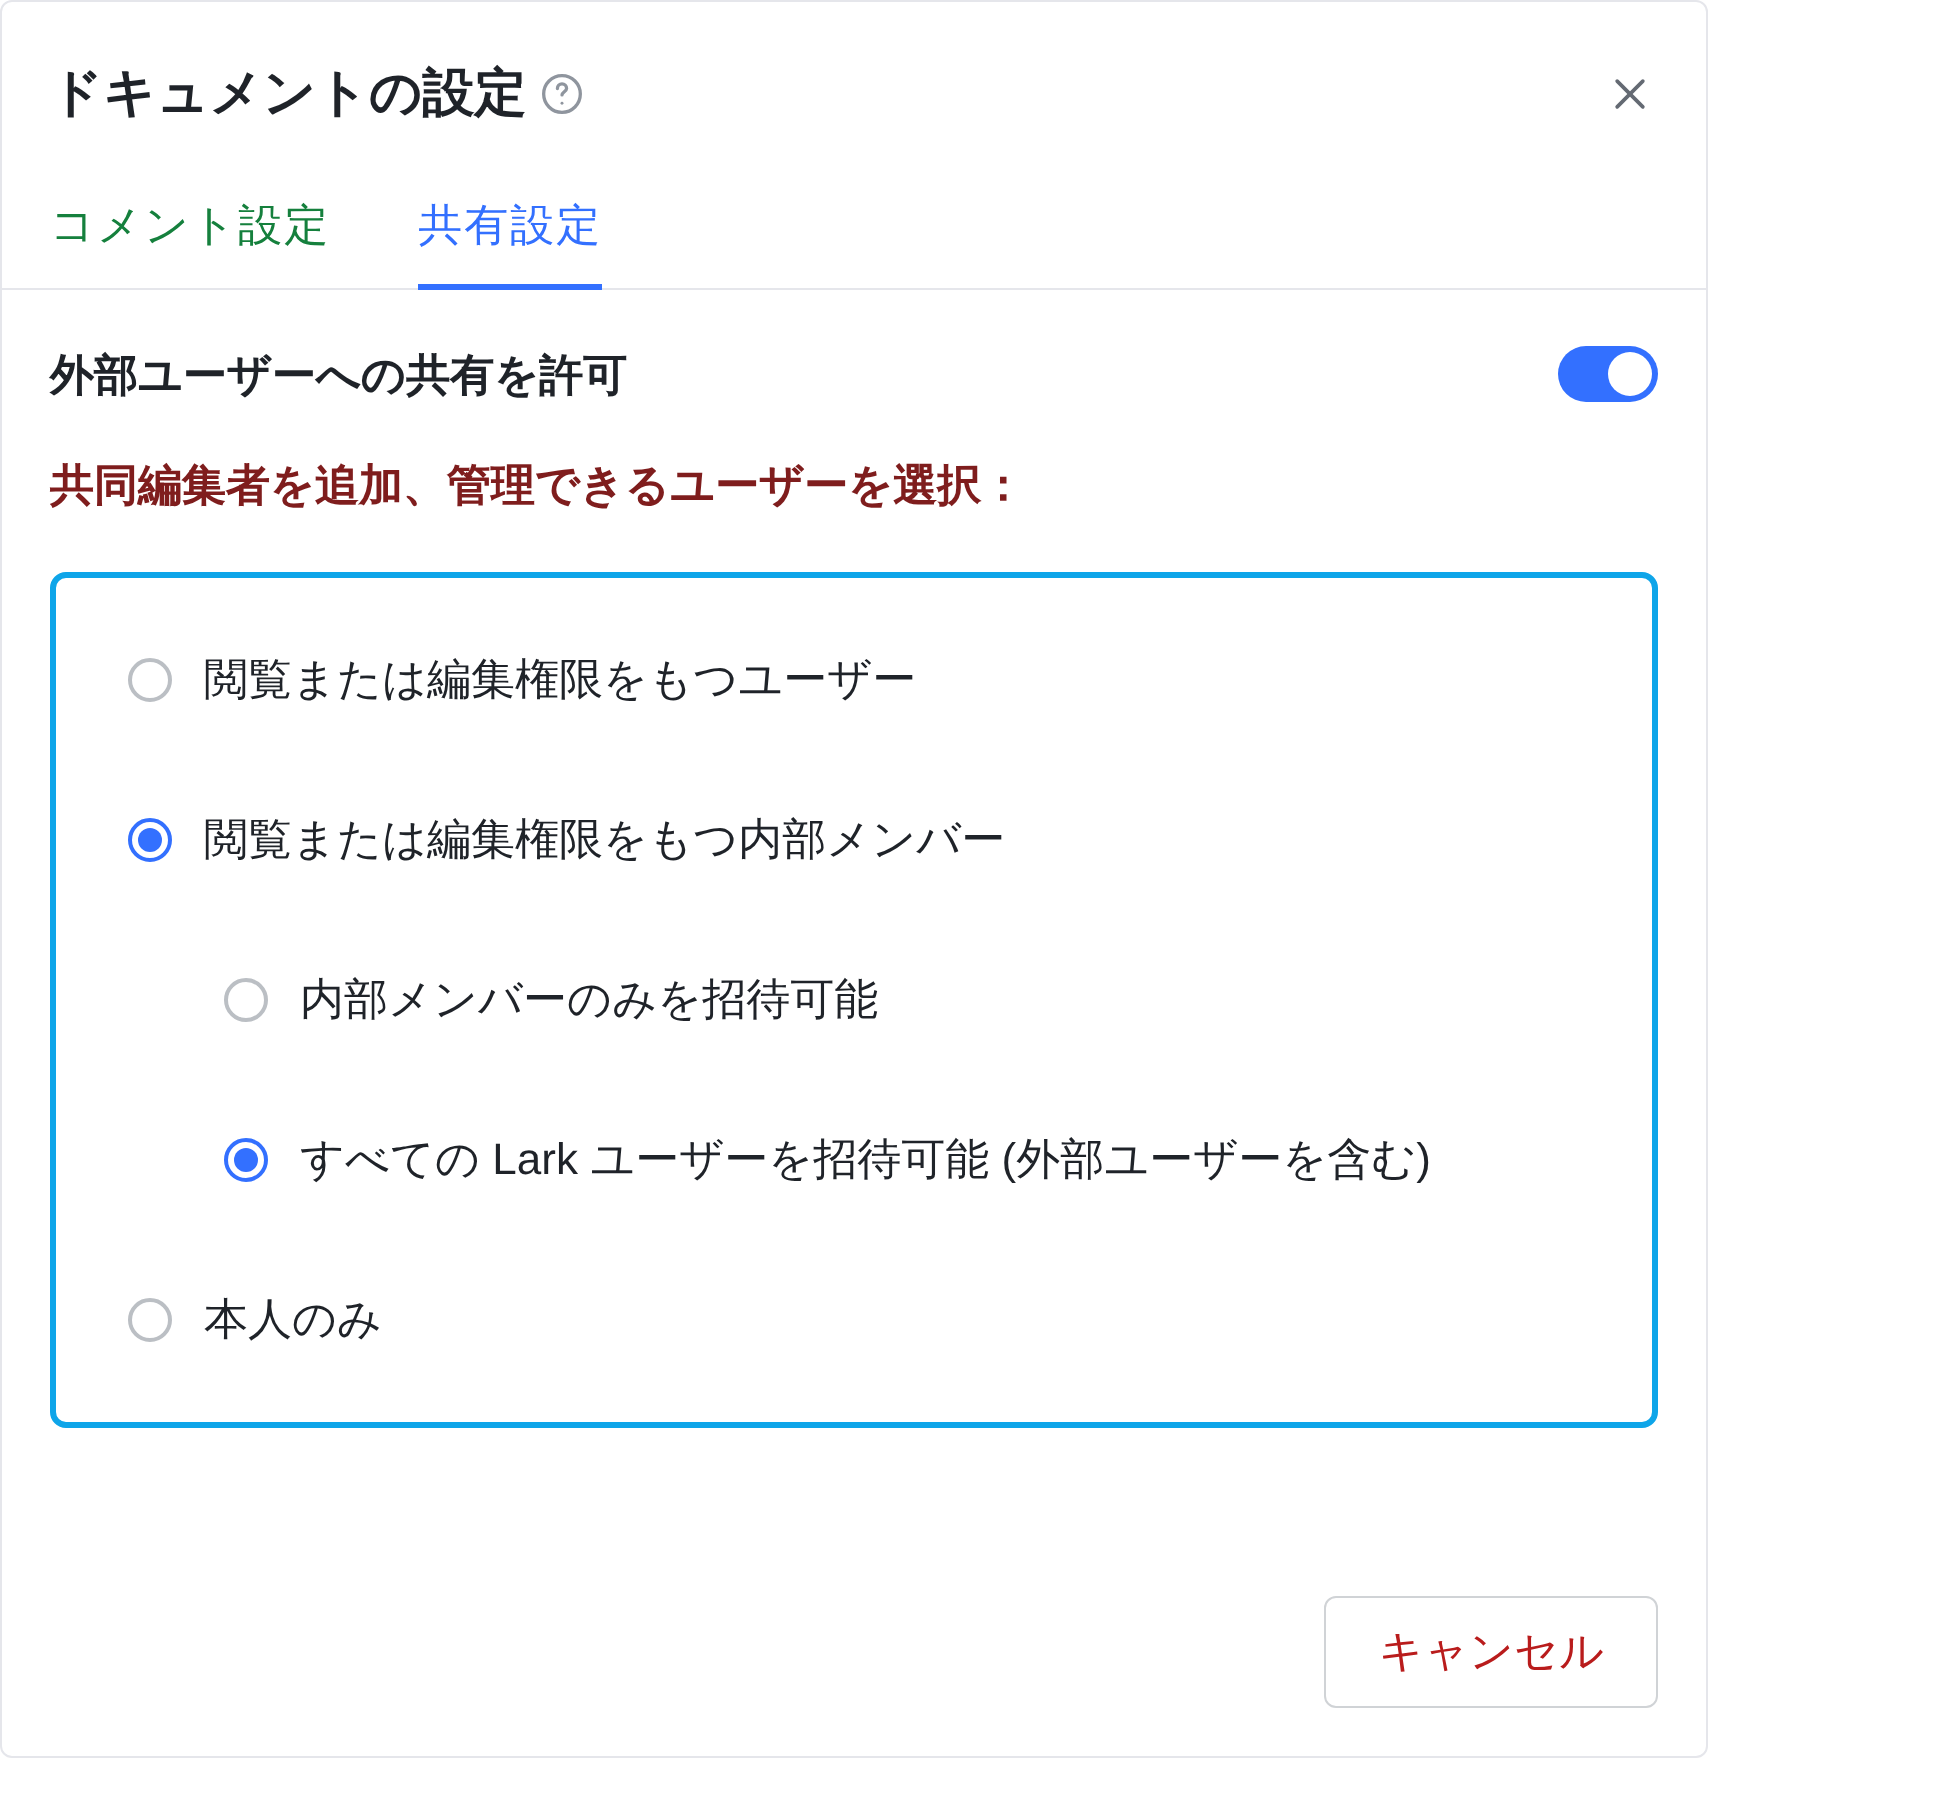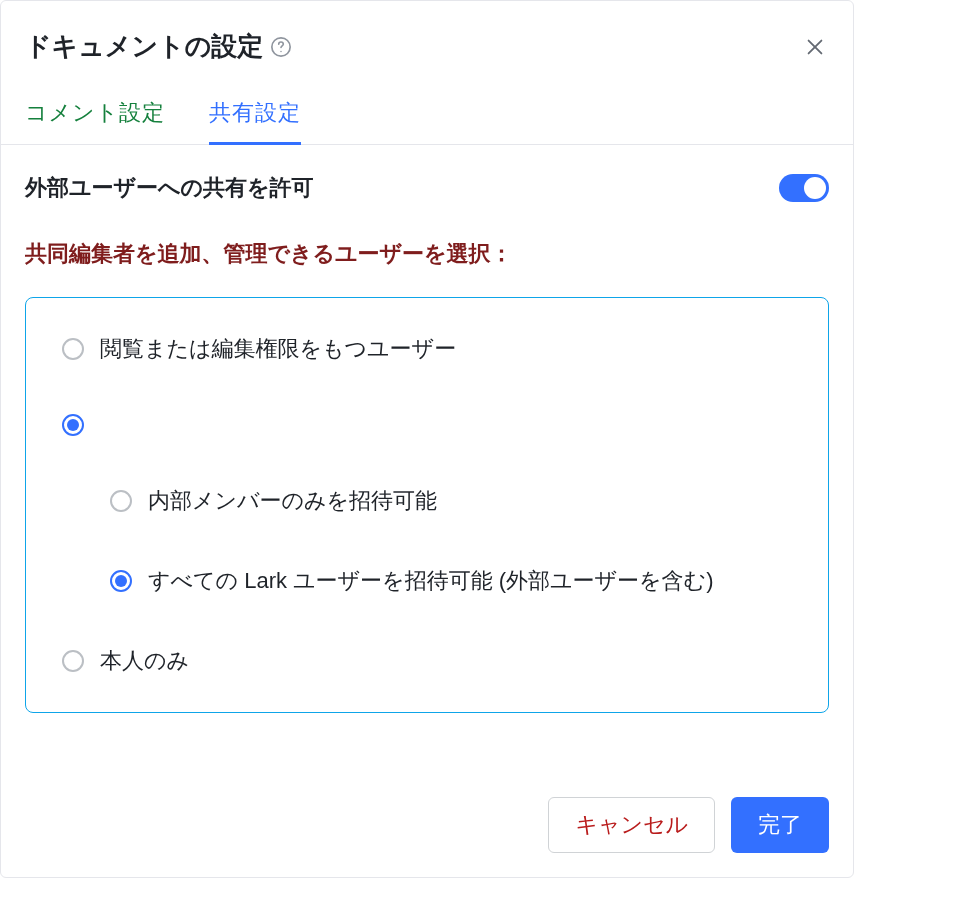--- a/index.html
+++ b/index.html
@@ -86,23 +86,23 @@
       left: 0;
       right: 0;
       height: 3px;
       background: #3370ff;
     }
     .content {
       padding: 28px 24px 24px 24px;
     }
     .setting-row {
       display: flex;
-      align-items: center;
+      align-items: flex-start;
       justify-content: space-between;
-      margin-bottom: 36px;
+      margin-bottom: 25px;
     }
     .setting-label {
       font-size: 22px;
       font-weight: 600;
       color: #1f2329;
     }
     .toggle {
       width: 50px;
       height: 28px;
       border-radius: 14px;
@@ -119,21 +119,21 @@
       top: 3px;
       right: 3px;
     }
     .section-title {
       font-size: 22px;
       font-weight: 600;
       color: #7f1d1d;
       margin-bottom: 28px;
     }
     .option-box {
-      border: 1px solid #0ea5e9;
+      border: 3px solid #0ea5e9;
       border-radius: 8px;
       padding: 30px 36px 30px 36px;
     }
     .radio-option {
       display: flex;
       align-items: center;
       gap: 16px;
       cursor: pointer;
       padding: 6px 0;
     }
@@ -237,20 +237,21 @@
     <div class="section-title">共同編集者を追加、管理できるユーザーを選択：</div>
 
     <div class="option-box">
       <div class="radio-option">
         <span class="radio-circle"></span>
         <span class="radio-label">閲覧または編集権限をもつユーザー</span>
       </div>
 
       <div class="radio-option">
         <span class="radio-circle selected"></span>
+        <span class="radio-label">閲覧または編集権限をもつ内部メンバー</span>
       </div>
 
       <div class="sub-options">
         <div class="radio-option">
           <span class="radio-circle"></span>
           <span class="radio-label">内部メンバーのみを招待可能</span>
         </div>
         <div class="radio-option">
           <span class="radio-circle selected"></span>
           <span class="radio-label">すべての Lark ユーザーを招待可能 (外部ユーザーを含む)</span>
@@ -259,15 +260,14 @@
 
       <div class="radio-option">
         <span class="radio-circle"></span>
         <span class="radio-label">本人のみ</span>
       </div>
     </div>
   </div>
 
   <div class="dialog-footer">
     <button class="btn btn-secondary">キャンセル</button>
-    <button class="btn btn-primary">完了</button>
   </div>
 </div>
 
 </body></html>

